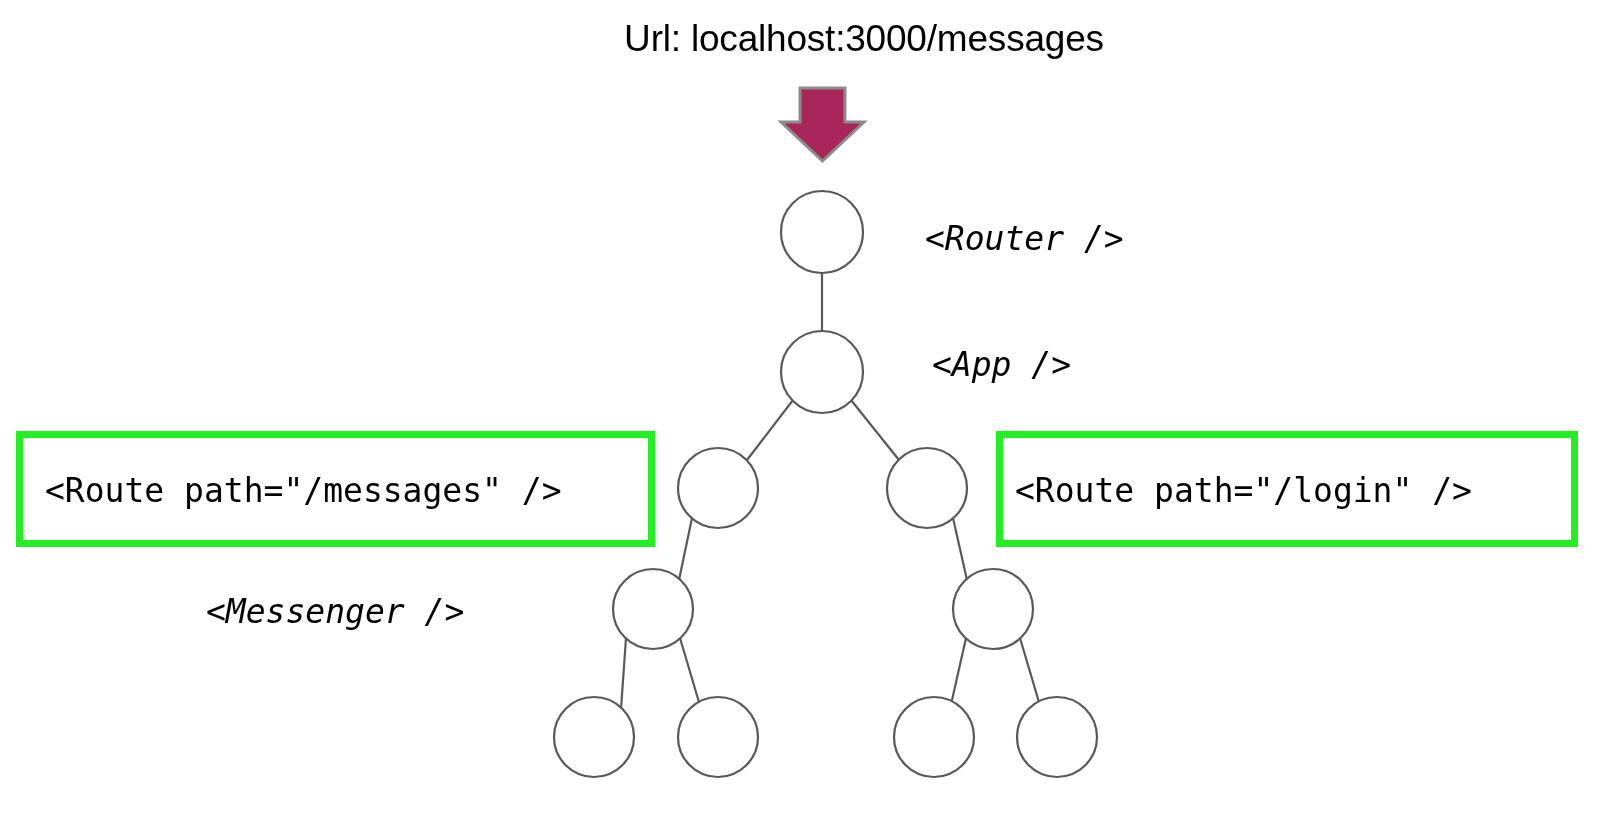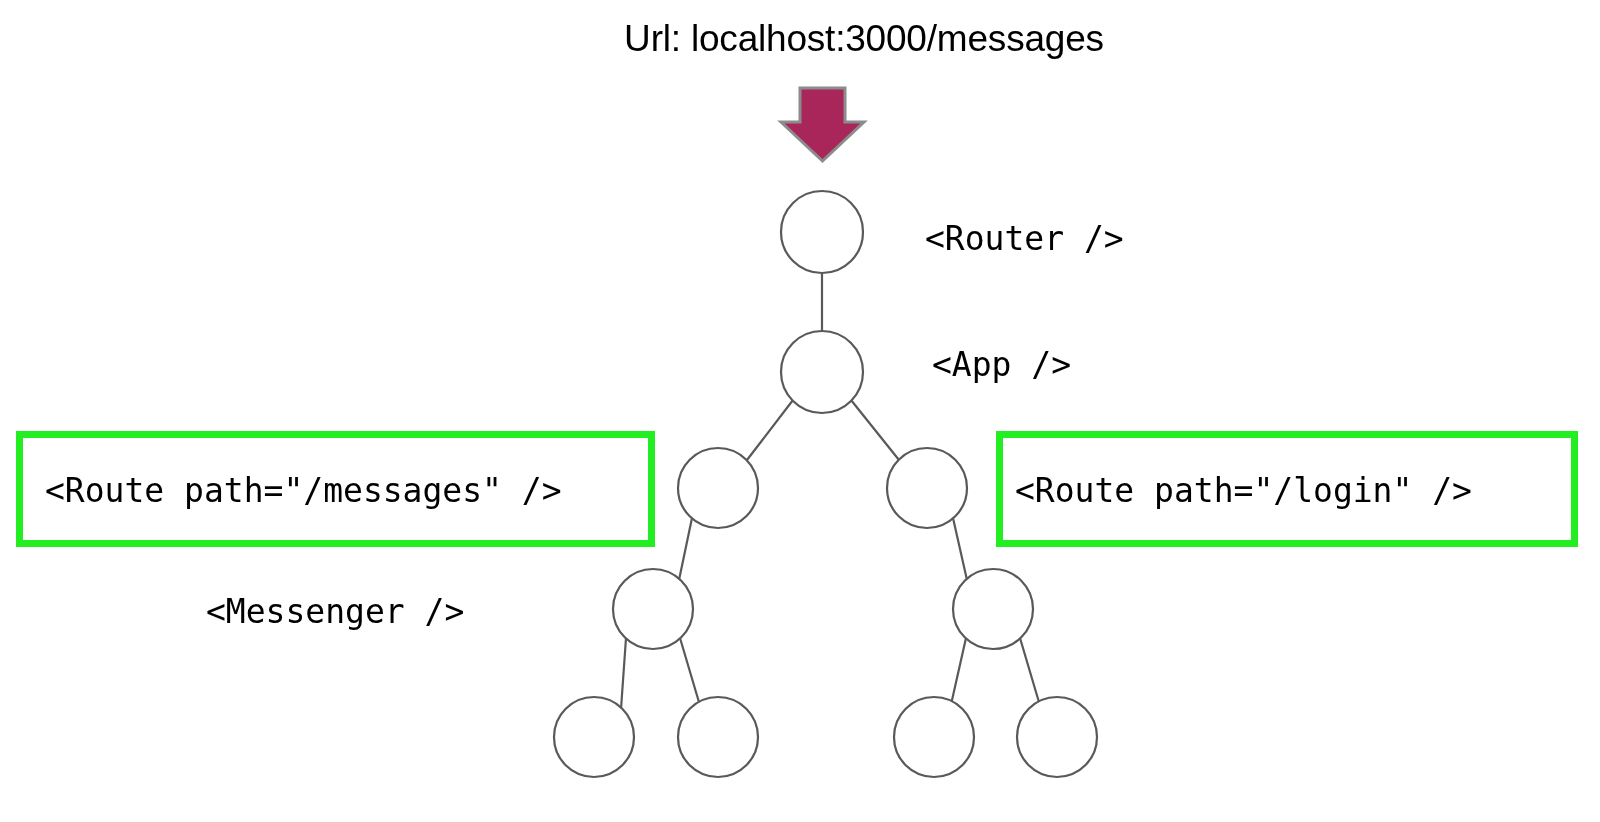--- a/index.html
+++ b/index.html
@@ -42,20 +42,21 @@
 
   
   .component-label {
     position: absolute;
     font-family: "DejaVu Sans Mono", "Liberation Mono", monospace;
     font-size: 33px;
     font-weight: 400;
     color: #000000;
     white-space: nowrap;
     letter-spacing: 0px;
+    font-style: italic;
   }
   #label-router { left: 925px; top: 219px; }
   #label-app    { left: 932px; top: 345px; }
   #label-messenger { left: 206px; top: 592px; }
   #label-login  { left: 1110px; top: 592px; }
 
   
   .route-box {
     position: absolute;
     background: #ffffff;

